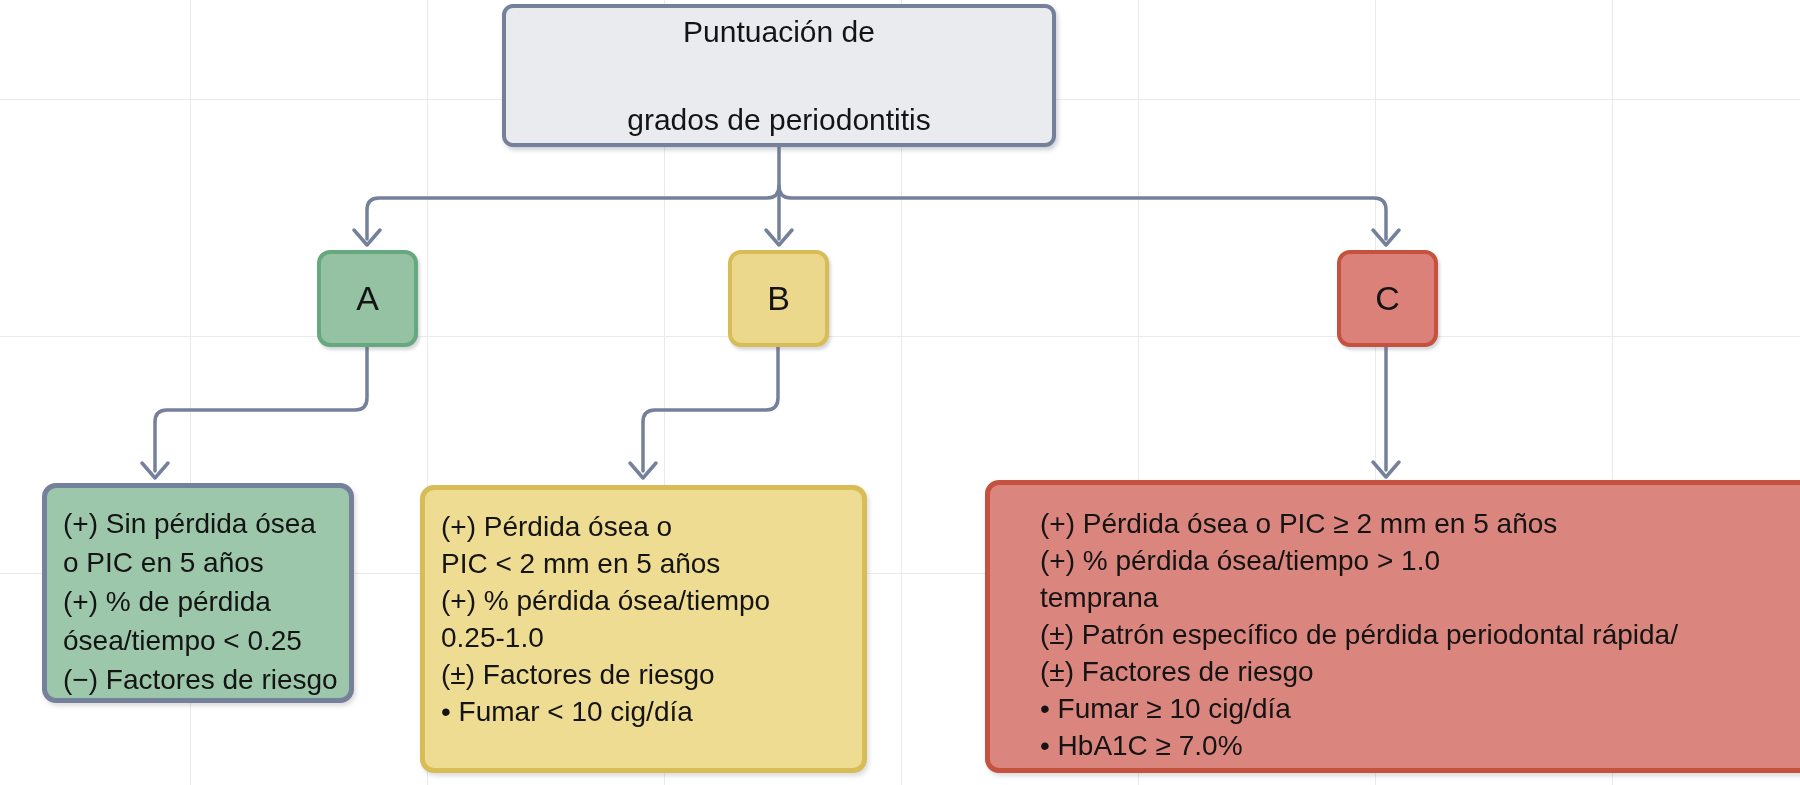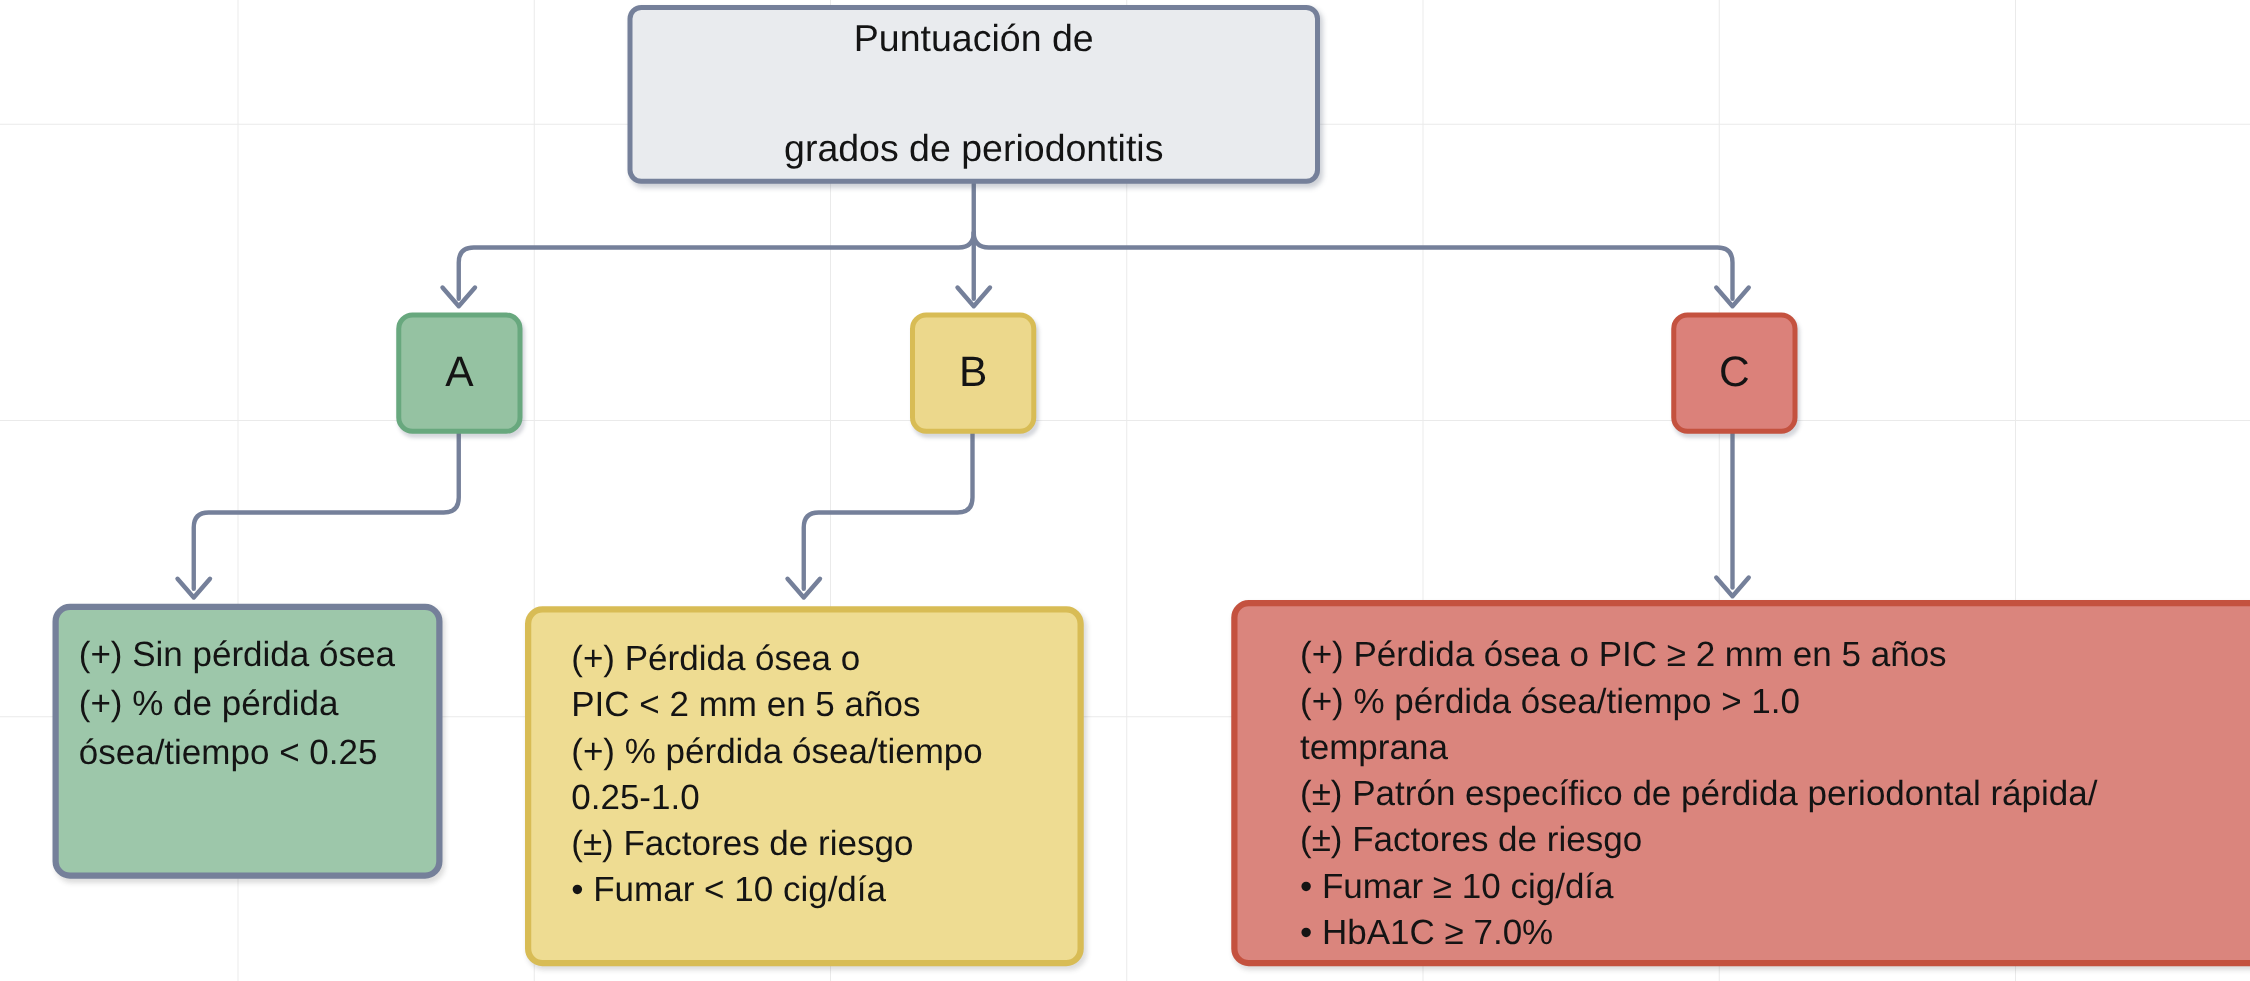--- a/index.html
+++ b/index.html
@@ -51,21 +51,21 @@
   }
   .detail .dline{white-space:nowrap;}
   .detail-a{
     left:6px;top:483px;width:312px;height:220px;
     background:var(--green-fill);border:5px solid var(--slate);
     padding:16px 8px 0 16px;line-height:39px;margin-left:36px;
   }
   .detail-b{
     left:420px;top:485px;width:447px;height:288px;
     background:var(--yellow-fill);border:5px solid var(--b-border);
-    padding:18px 8px 0 32px;line-height:37px;
+    padding:18px 8px 0 16px;line-height:37px;
   }
   .detail-c{
     left:985px;top:480px;width:932px;height:293px;
     background:var(--red-fill);border:5px solid var(--c-border);
     padding:20px 9px 0 50px;line-height:37px;
   }
 </style>
 </head>
 <body>
 
@@ -102,22 +102,24 @@
   </div>
   <div class="node grade grade-b">
     <span>B</span>
   </div>
   <div class="node grade grade-c">
     <span>C</span>
   </div>
 
   <div class="detail detail-a">
     <div class="dline">(+) Sin pérdida ósea</div>
+    <div class="dline">o PIC en 5 años</div>
     <div class="dline">(+) % de pérdida</div>
     <div class="dline">ósea/tiempo &lt; 0.25</div>
+    <div class="dline">(−) Factores de riesgo</div>
   </div>
 
   <div class="detail detail-b">
     <div class="dline">(+) Pérdida ósea o</div>
     <div class="dline">PIC &lt; 2 mm en 5 años</div>
     <div class="dline">(+) % pérdida ósea/tiempo</div>
     <div class="dline">0.25-1.0</div>
     <div class="dline">(±) Factores de riesgo</div>
     <div class="dline">• Fumar &lt; 10 cig/día</div>
   </div>

